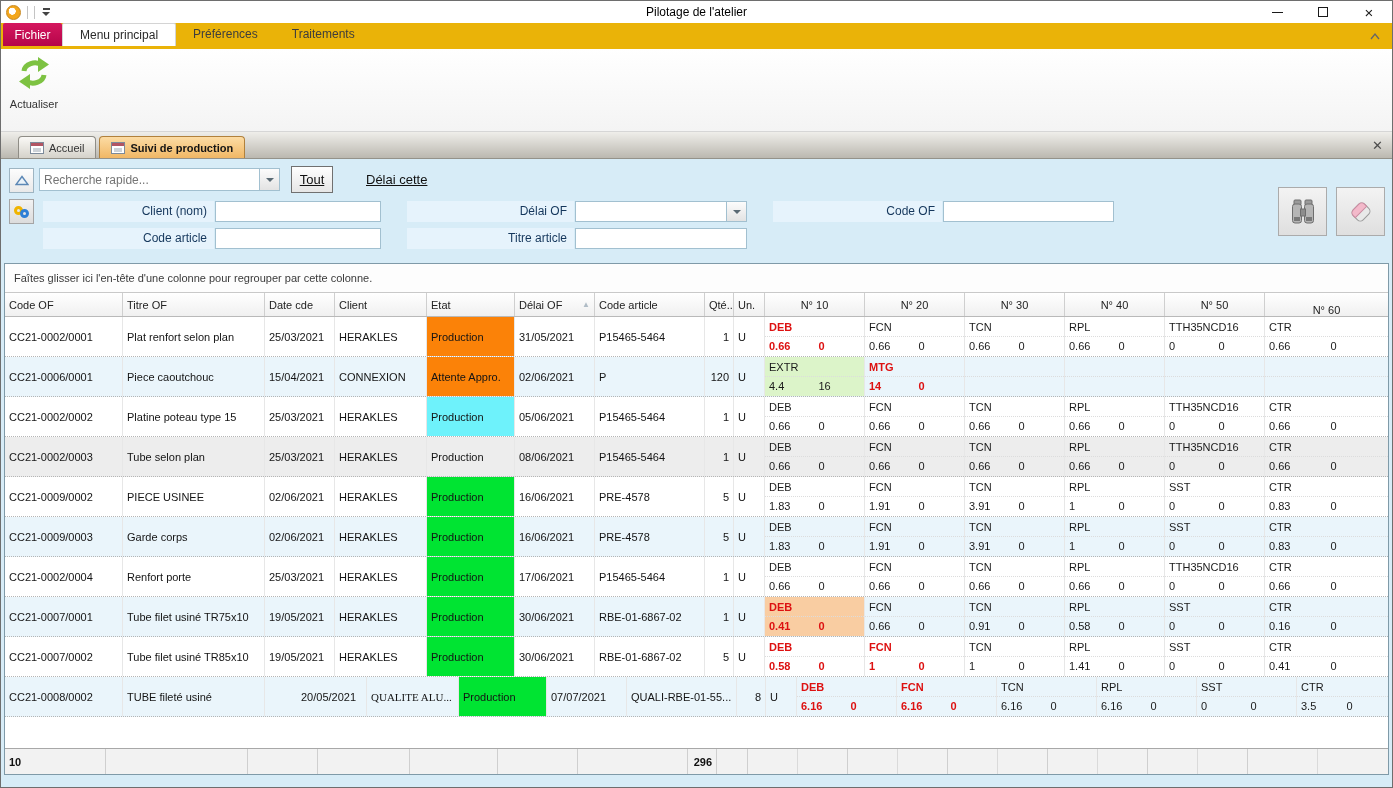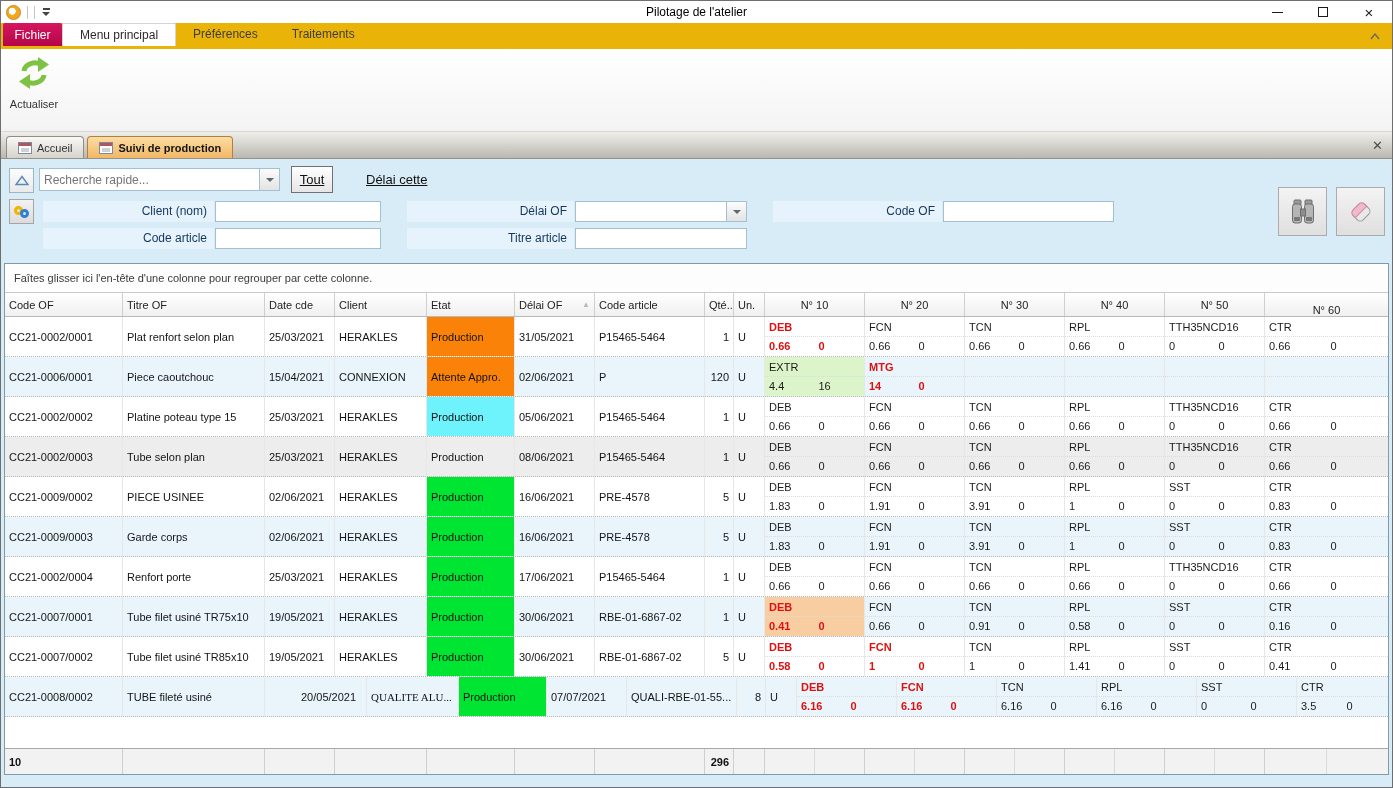--- a/index.html
+++ b/index.html
@@ -31,21 +31,21 @@
     background:linear-gradient(#d5175f,#b50549);color:#fff;font-size:12px;
     display:flex;align-items:center;justify-content:center;}
   .rtab{height:23px;line-height:22px;padding:0 17px;font-size:12px;color:#3d3d3d;}
   .rtab.active{background:#fff;border:1px solid #d4d4d4;border-bottom:none;border-radius:2px 2px 0 0;color:#2b2b2b;}
   .ribbon-collapse{position:absolute;right:10px;top:7px;width:14px;height:12px;display:flex;align-items:center;justify-content:center;}
   .ribbon-body{height:83px;background:linear-gradient(#ffffff,#f4f4f4);border-bottom:1px solid #d6d6d6;display:flex;flex:none;}
   .btn-actualiser{width:64px;margin-left:1px;display:flex;flex-direction:column;align-items:center;padding-top:7px;font-size:11px;color:#333;}
   .btn-actualiser .iconbox{width:34px;height:34px;margin-bottom:8px;}
   
   .doc-strip{height:27px;background:linear-gradient(#efeeea,#bbb8b0);border-bottom:1px solid #94928a;
-    display:flex;align-items:flex-end;padding-left:5px;position:relative;flex:none;}
+    display:flex;align-items:flex-end;padding-left:17px;position:relative;flex:none;}
   .dtab{height:22px;display:flex;align-items:center;gap:5px;padding:0 11px;margin-right:3px;
     border:1px solid #8f8d86;border-bottom:none;border-radius:4px 4px 0 0;
     background:linear-gradient(#faf9f6,#d5d2ca);font-size:11px;color:#333;}
   .dtab.active{background:linear-gradient(#fcdca4,#f1b765);border-color:#b1813c;font-weight:bold;color:#141414;}
   .doc-close{position:absolute;right:9px;top:7px;font-size:13px;line-height:13px;color:#4c4c4c;}
   
   .filter-panel{height:104px;background:#d7ecf7;position:relative;flex:none;font-size:12px;}
   .sq-btn{position:absolute;width:25px;height:25px;background:linear-gradient(#fdfdfd,#e9e9e9);
     border:1px solid #9eb5c2;display:flex;align-items:center;justify-content:center;}
   .btn-collapse-search{left:8px;top:9px;}
@@ -845,21 +845,21 @@
               <div class="op-label">CTR</div>
               <div class="op-vals">
                 <div class="op-v">3.5</div>
                 <div class="op-v">0</div>
               </div>
             </div>
           </div>
         </div>
       <div class="grid-filler"></div>
       <div class="grid-footer" id="grid-footer">
-          <div class="fcell" style="width: 118px;">10</div>
+          <div class="fcell" style="width: 101px;">10</div>
           <div class="fcell" style="width: 142px;"></div>
           <div class="fcell" style="width: 70px;"></div>
           <div class="fcell" style="width: 92px;"></div>
           <div class="fcell" style="width: 88px;"></div>
           <div class="fcell" style="width: 80px;"></div>
           <div class="fcell" style="width: 110px;"></div>
           <div class="fcell right" style="width: 29px;">296</div>
           <div class="fcell" style="width: 31px;"></div>
           <div class="fcell split" style="width: 100px;">
             <div class="fsub"></div>

